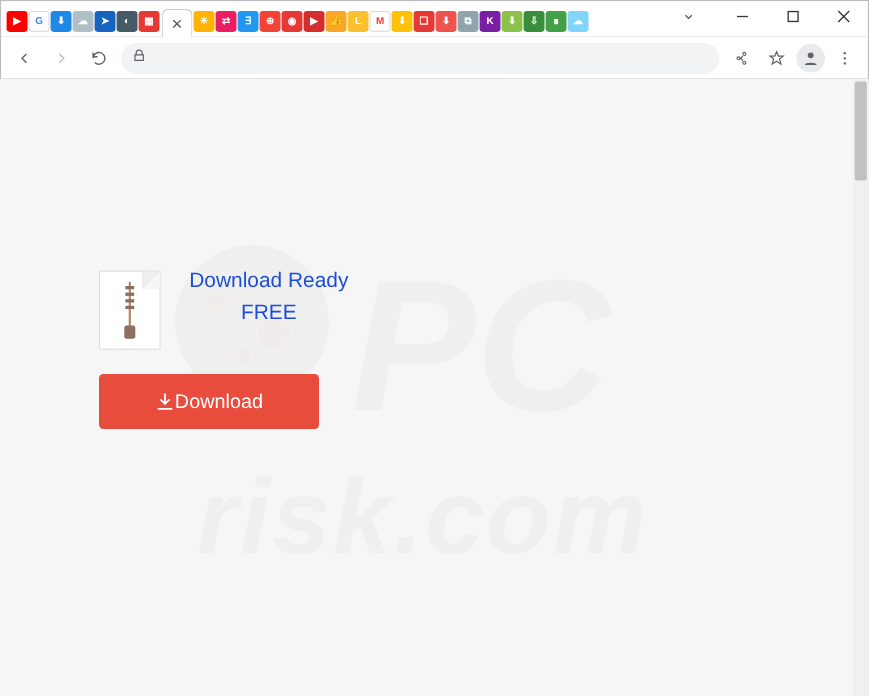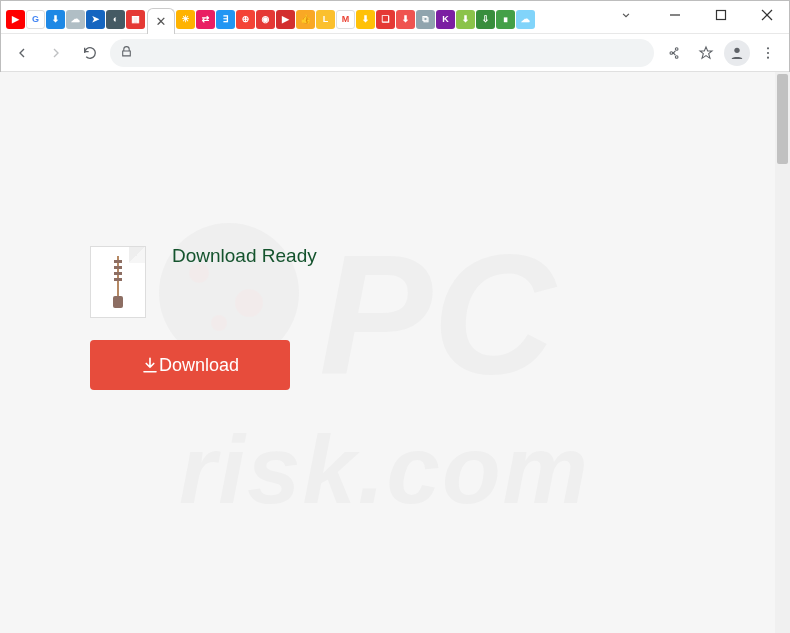--- a/index.html
+++ b/index.html
@@ -36,21 +36,21 @@
 .watermark { position: absolute; inset: 0; display: flex; align-items: center; justify-content: center; pointer-events: none; margin-left: 28px; }
 .watermark svg { opacity: 0.06; }
 
 
 .content { position: relative; padding: 170px 90px 0 90px; }
 .hero { display: flex; gap: 26px; align-items: flex-start; }
 .file-icon { width: 56px; height: 72px; position: relative; flex-shrink: 0; margin-top: 4px; }
 .file-icon .sheet { width: 56px; height: 72px; background: #fff; border: 1px solid #ddd; position: relative; }
 .file-icon .fold { position: absolute; top: 0; right: 0; width: 16px; height: 16px; background: linear-gradient(135deg, #eee 50%, #f6f6f6 50%); }
 .zipline { position: absolute; left: 50%; top: 10px; transform: translateX(-50%); }
-.titleblk h1 { font-size: 19px; font-weight: 400; color: #14532d; line-height: 1.5; text-align: center; }
+.titleblk h1 { font-size: 19px; font-weight: 400; color: #1d4ed8; line-height: 1.5; text-align: center; }
 .disclaimer { margin-top: 22px; font-size: 11px; color: #777; line-height: 1.5; max-width: 340px; }
 
 .btns { display: flex; gap: 12px; margin-top: 22px; }
 .btn { width: 200px; height: 50px; border-radius: 4px; display: flex; align-items: center; justify-content: center; font-size: 18px; gap: 0; }
 .btn-download { background: #e74c3c; color: #fff; }
 .btn-download .dicon { display: inline-flex; }
 .btn-step { background: #fff; border: 1px solid #ddd; color: #aaa; }
 
 .webstore { margin-top: 48px; display: flex; align-items: center; gap: 10px; }
 .ws-icon { width: 32px; height: 32px; }
@@ -193,20 +193,21 @@
           <line x1="7" y1="0" x2="7" y2="44" stroke="#b58863" stroke-width="2"></line>
           <rect x="3" y="4" width="8" height="3" fill="#8d6e63"></rect>
           <rect x="3" y="10" width="8" height="3" fill="#8d6e63"></rect>
           <rect x="3" y="16" width="8" height="3" fill="#8d6e63"></rect>
           <rect x="3" y="22" width="8" height="3" fill="#8d6e63"></rect>
           <rect x="2" y="40" width="10" height="12" rx="2" fill="#8d6e63"></rect>
         </svg>
       </div>
       <div class="titleblk">
         <h1>Download Ready</h1>
+        <h1>FREE</h1>
       </div>
     </div>
 
 
     <div class="btns">
       <div class="btn btn-download">
         <span class="dicon">
           <svg width="18" height="18" viewBox="0 0 24 24">
               <path d="M12 3v12m0 0l-5-5m5 5l5-5M4 21h16" fill="none" stroke="#fff" stroke-width="2.2" stroke-linecap="round"></path>
             </svg>

